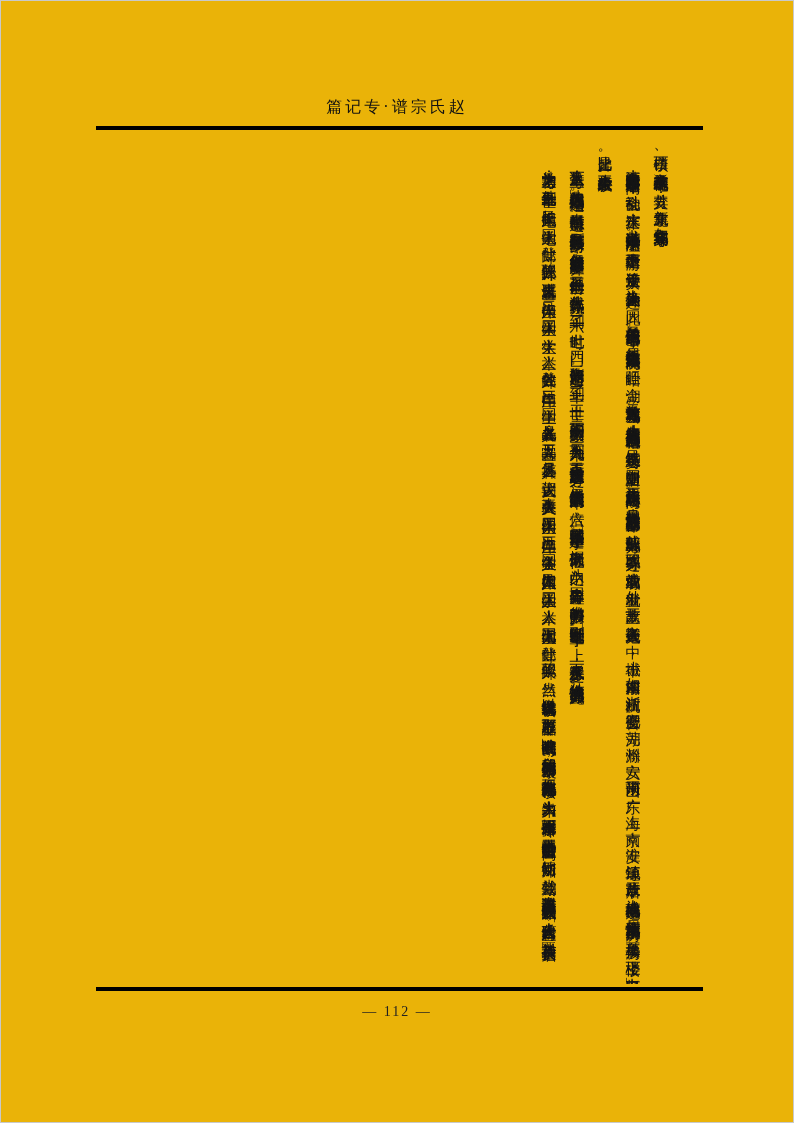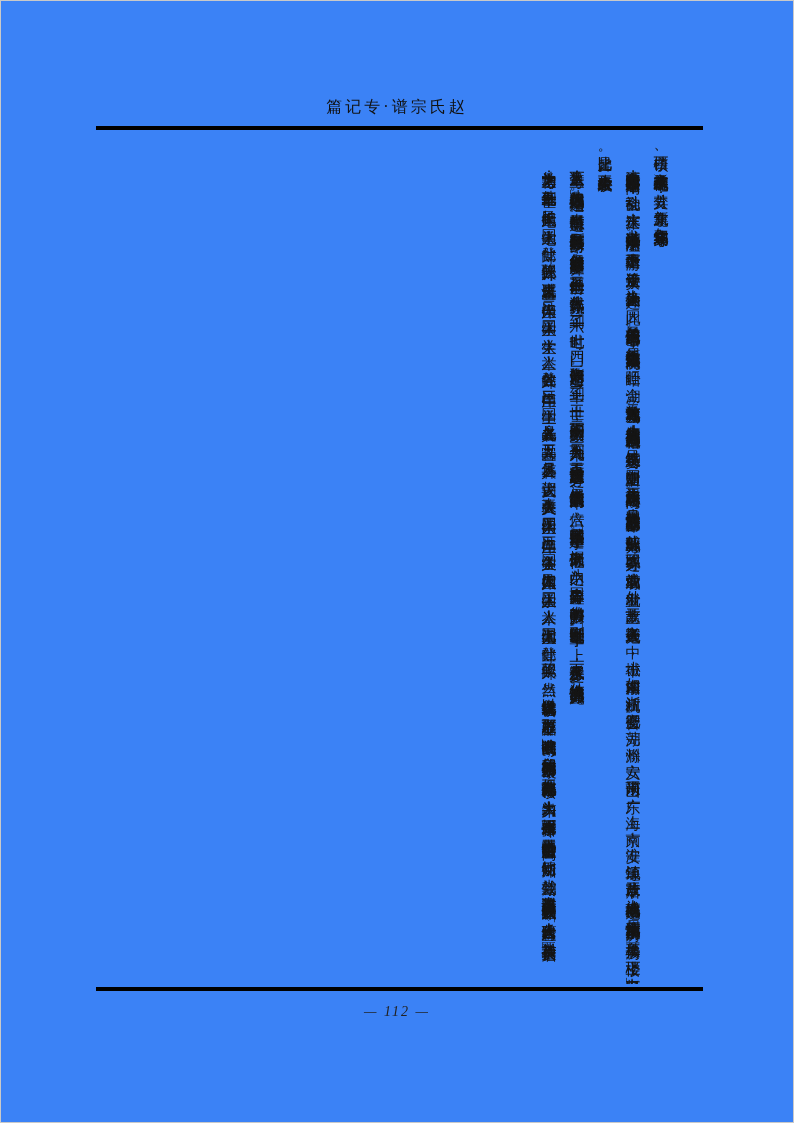--- a/index.html
+++ b/index.html
@@ -4,21 +4,21 @@
 <style>
   html, body {
     margin: 0;
     padding: 0;
     background: #ffffff;
   }
   .page {
     position: relative;
     width: 794px;
     height: 1123px;
-    background: #3b82f6;
+    background: #eab308;
     border: 1px solid #c9c9c9;
     box-sizing: border-box;
     font-family: "Liberation Serif", serif;
     color: #1a1a1a;
     overflow: hidden;
   }
   .header-title {
     position: absolute;
     top: 96px;
     left: 0;
@@ -62,21 +62,20 @@
   }
   .page-number {
     position: absolute;
     top: 1003px;
     left: 0;
     width: 100%;
     text-align: center;
     font-size: 14px;
     letter-spacing: 2px;
     color: #222222;
-    font-style: italic;
   }
 </style>
 </head>
 <body>
 
 <div class="page">
 
   <div class="header-title">篇记专·谱宗氏赵</div>
 
   <div class="rule rule-top"></div>

